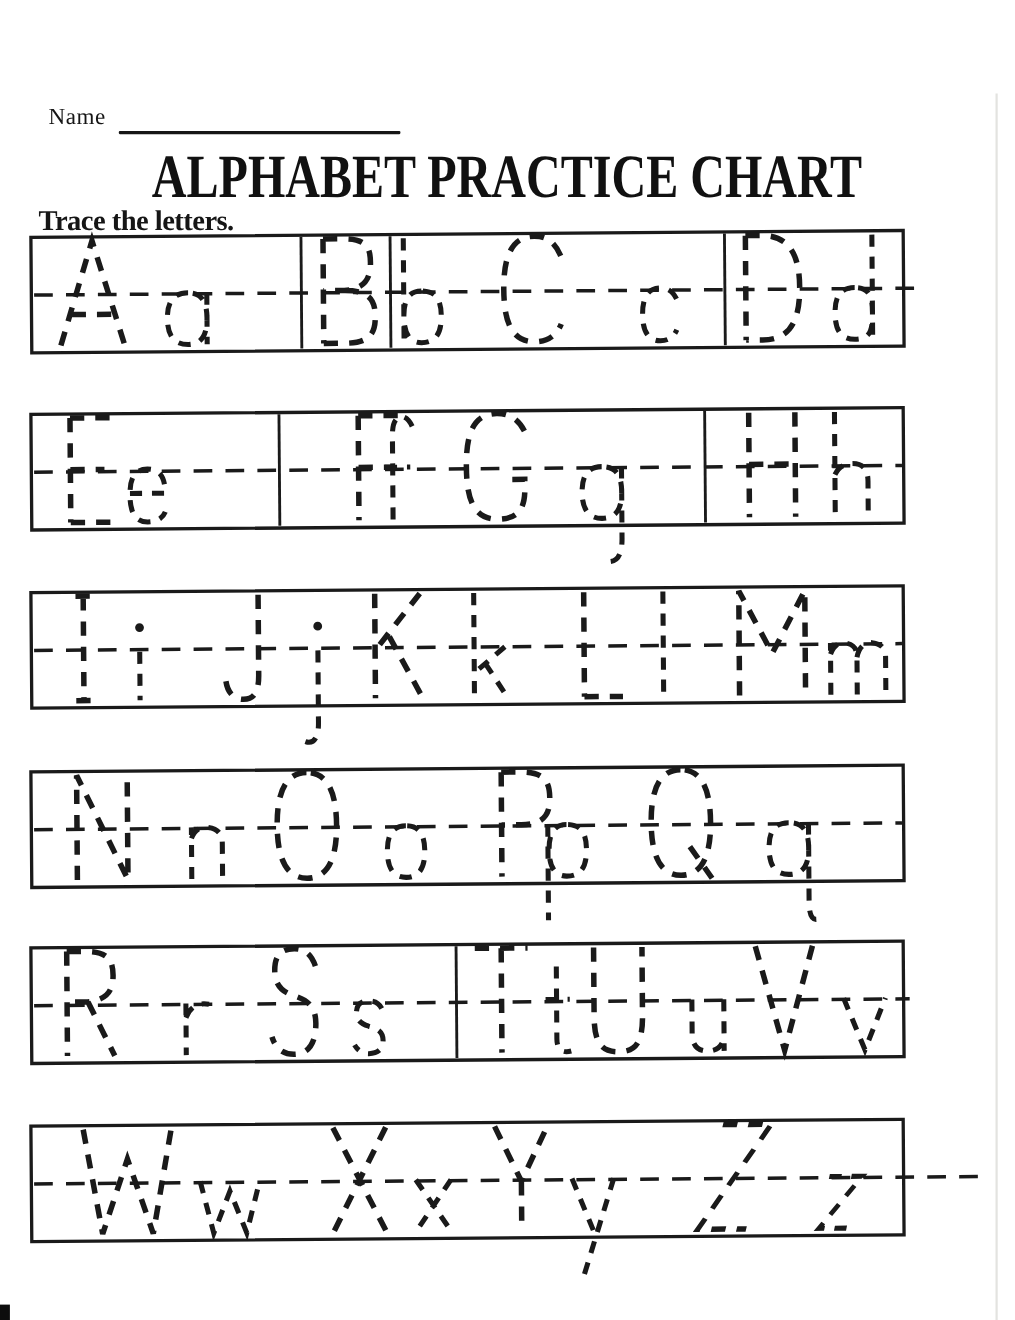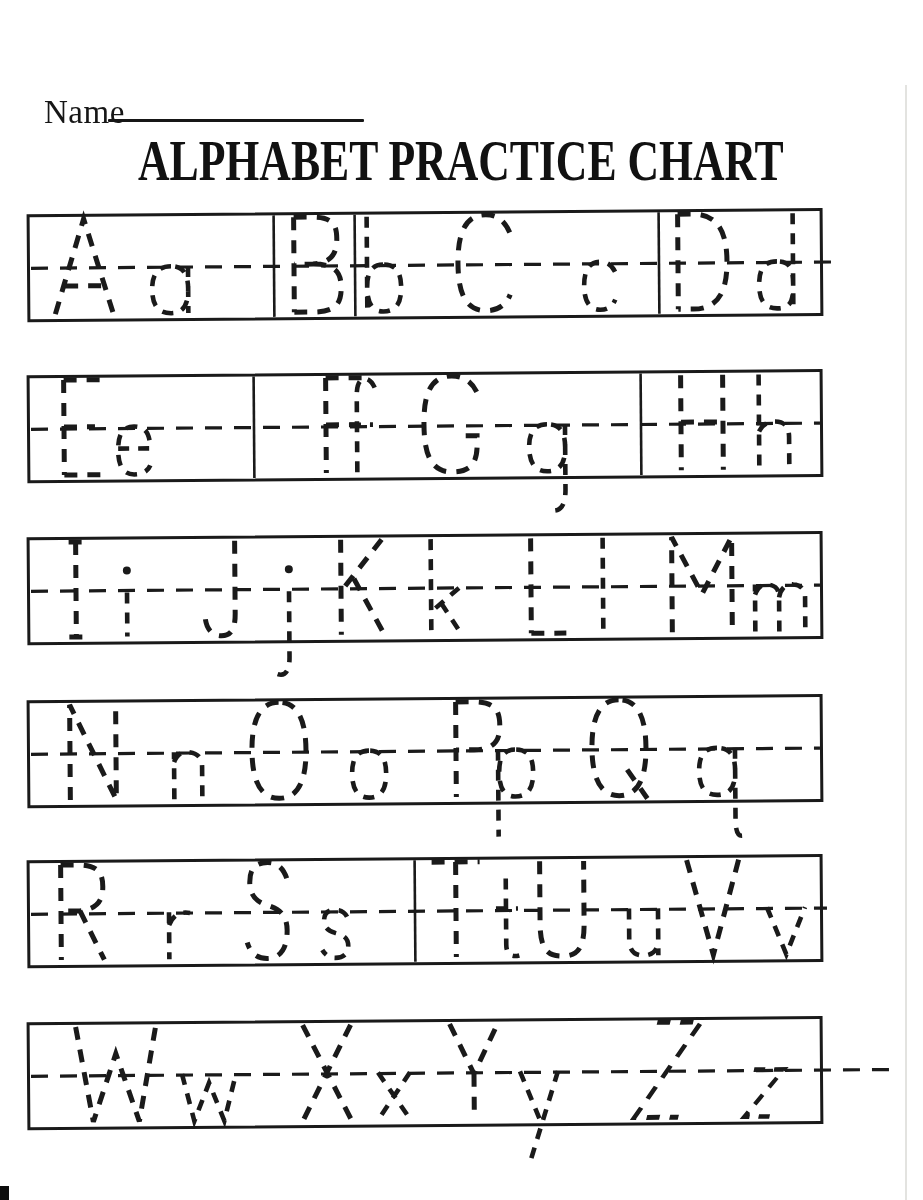--- a/index.html
+++ b/index.html
@@ -8,21 +8,21 @@
     background:#f6f6f4;
     font-family:"Liberation Serif", serif;
     position:relative;overflow:hidden;
   }
   #sheet{
     position:absolute;left:0;top:0;width:923px;height:1200px;
     background:#ffffff;
   }
   .hdr-name{
     position:absolute;left:44px;top:94px;
-    font-size:33px;color:#161616;letter-spacing:0.5px;
+    font-size:21px;color:#161616;letter-spacing:0.5px;
   }
   .name-line{
     position:absolute;left:108px;top:119px;width:256px;height:3px;
     background:#161616;border-radius:1px;
   }
   .hdr-title{
     position:absolute;left:138px;top:129px;
     font-size:56px;font-weight:700;color:#111;
     white-space:nowrap;letter-spacing:0px;
     transform:scaleX(0.78);transform-origin:left top;
@@ -48,20 +48,21 @@
 </head>
 <body>
 
 <div id="sheet">
 
   <span class="hdr-name">Name</span>
   <div class="name-line"></div>
 
   <div class="hdr-title">ALPHABET PRACTICE CHART</div>
 
+  <div class="hdr-instruction">Trace the letters.</div>
 
   <div id="rows-container">
       <div class="trace-row" style="top: 214px;">
         <svg width="880" height="152" viewBox="0 0 880 152">
           <rect x="1.5" y="1.5" width="793" height="105" fill="none" stroke="#1a1a1a" stroke-width="3"></rect>
           <path d="M4 54 H812" stroke="#1a1a1a" stroke-width="3.2" fill="none" stroke-dasharray="17 12"></path>
           <line x1="247" y1="3" x2="247" y2="104.5" stroke="#1a1a1a" stroke-width="2.6"></line>
           <line x1="328" y1="3" x2="328" y2="104.5" stroke="#1a1a1a" stroke-width="2.6"></line>
           <line x1="632" y1="3" x2="632" y2="104.5" stroke="#1a1a1a" stroke-width="2.6"></line>
           <path d="M6 100 L35 5 L64 100 M16 72 L54 72" transform="translate(22,100) skewX(0) translate(0,-100)" fill="none" stroke="#1a1a1a" stroke-width="5" stroke-dasharray="13 10" stroke-linecap="butt"></path>

